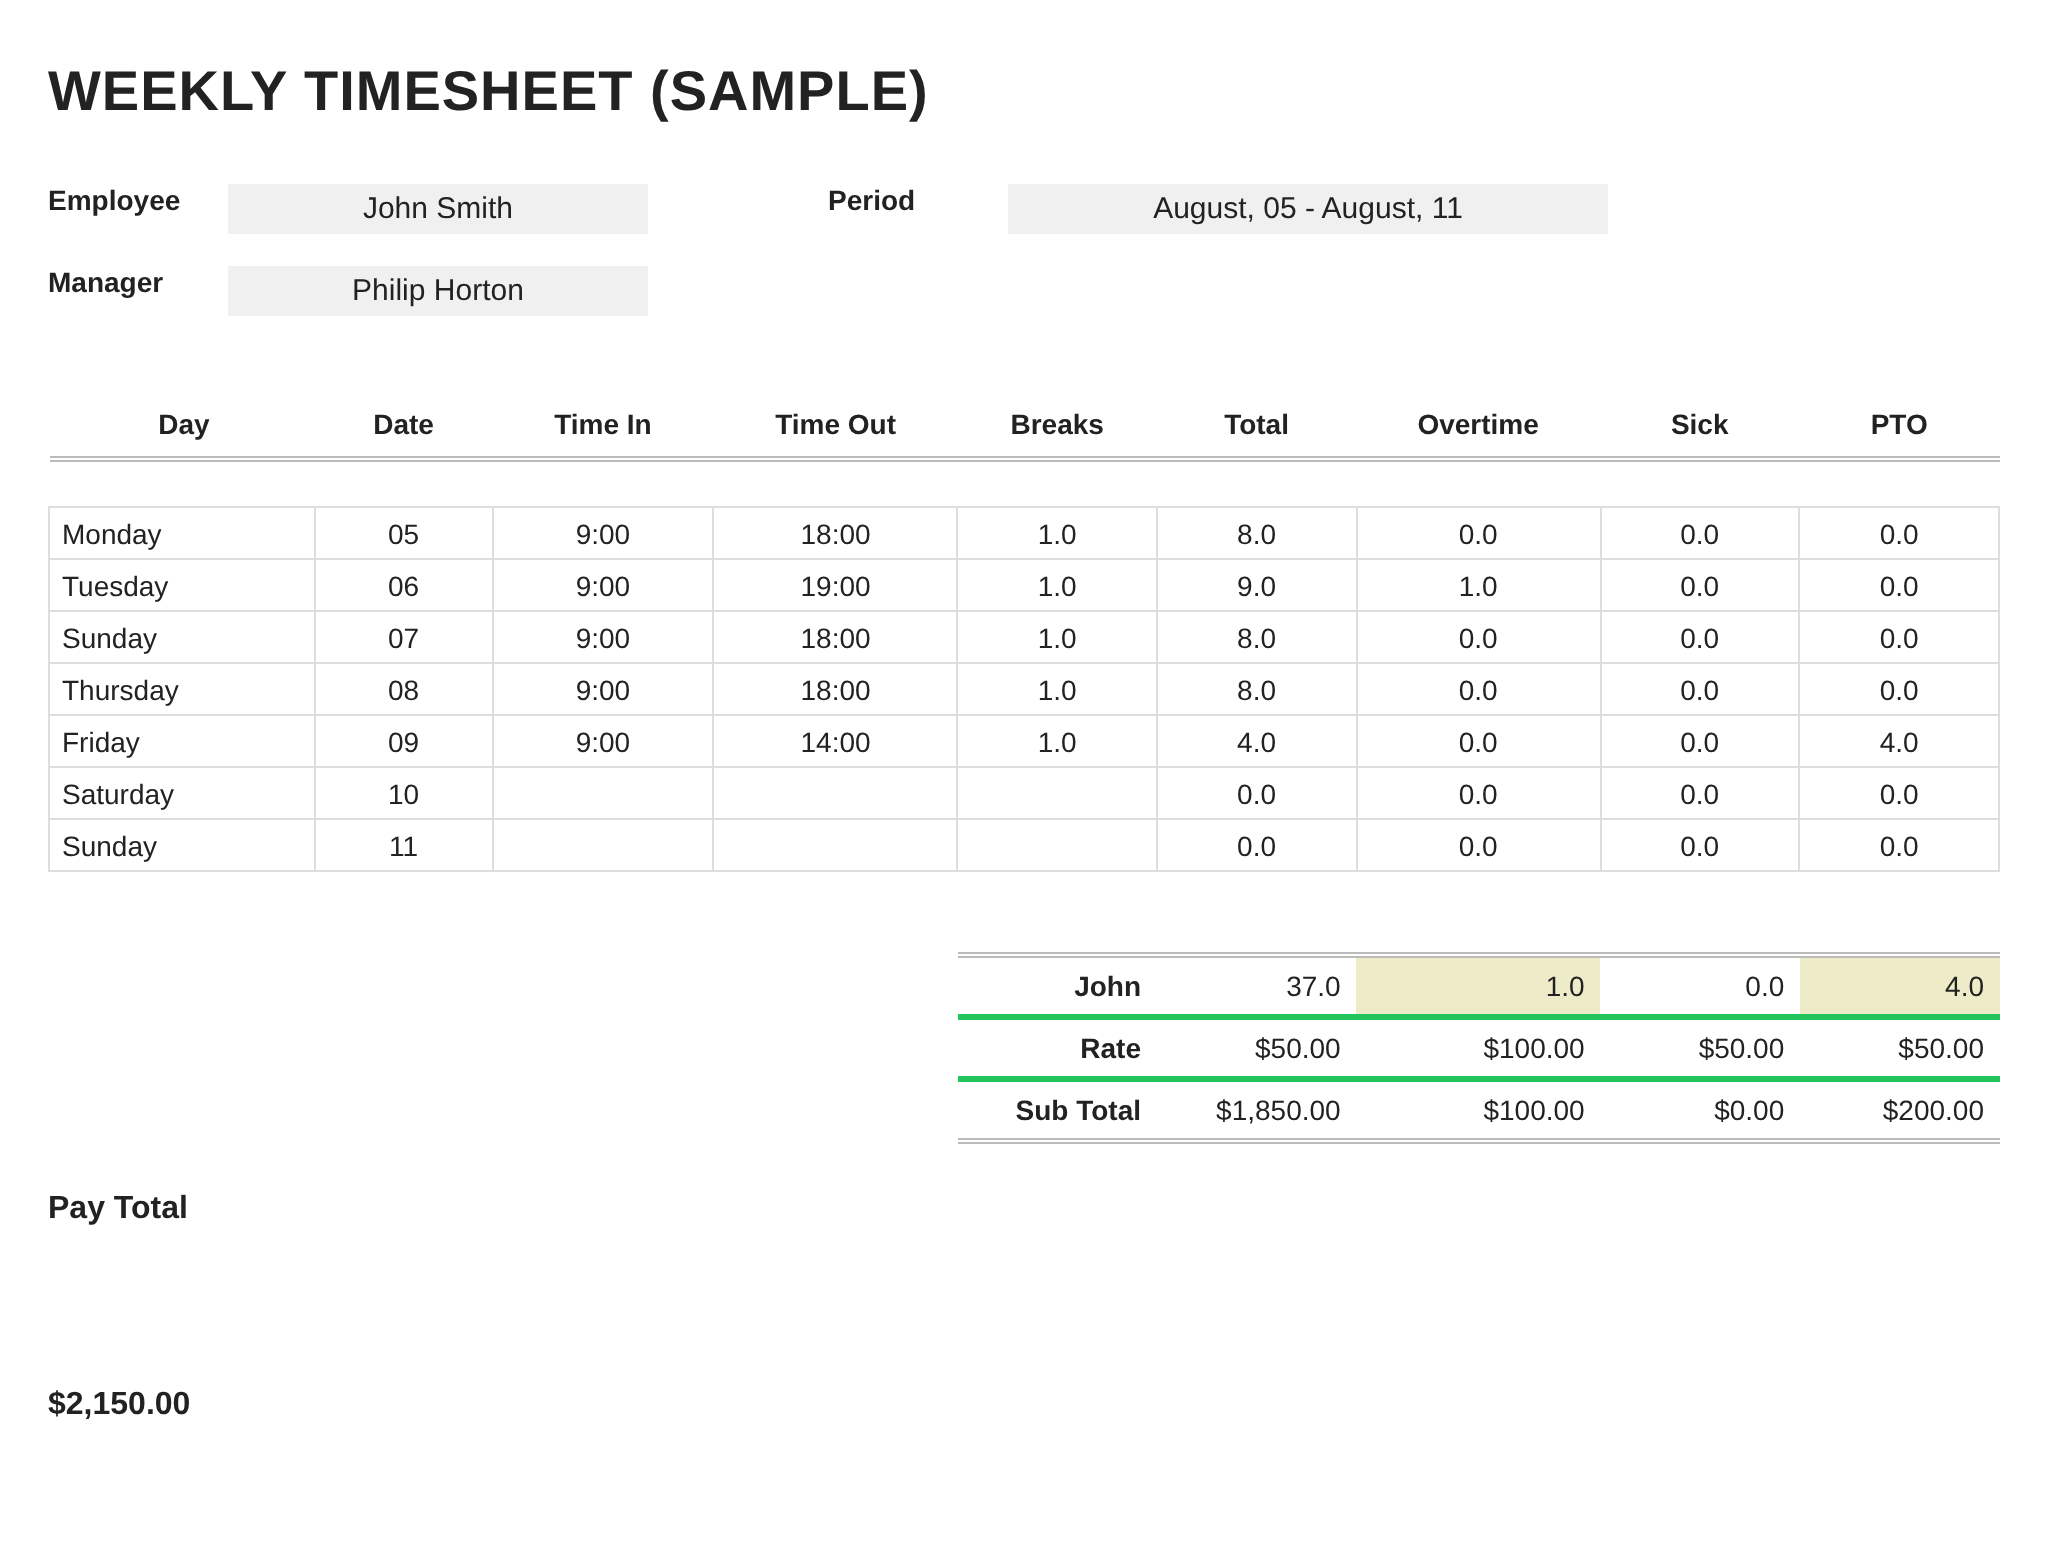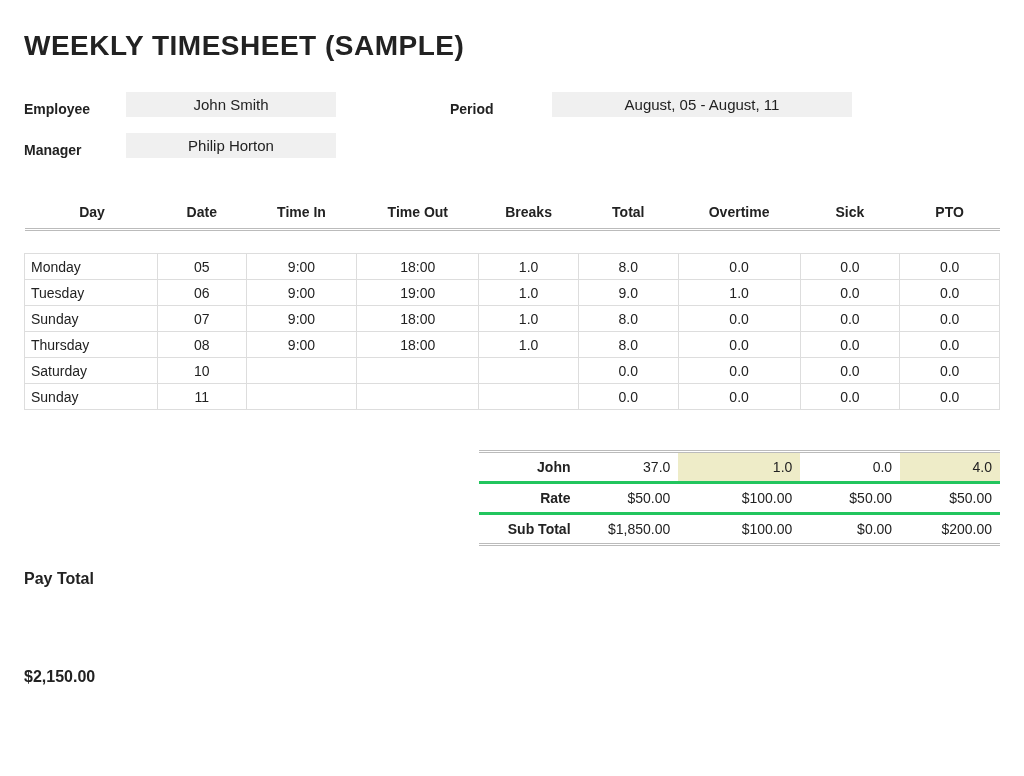--- a/index.html
+++ b/index.html
@@ -13,22 +13,21 @@
     width: 1024px;
   }
   h1 {
     font-size: 28px;
     font-weight: 900;
     letter-spacing: 0.5px;
     margin: 0 0 30px 0;
   }
   .meta-row {
     display: flex;
-    align-items: flex-end;
-    gap: 12px;
+    align-items: flex-start;
     margin-bottom: 16px;
     flex-wrap: wrap;
   }
   .meta-label {
     font-weight: 700;
     font-size: 14px;
     width: 90px;
   }
   .meta-field {
     background: #f0f0f0;
@@ -172,20 +171,31 @@
       <tr>
         <td class="day-cell">Thursday</td>
         <td>08</td>
         <td>9:00</td>
         <td>18:00</td>
         <td>1.0</td>
         <td>8.0</td>
         <td>0.0</td>
         <td>0.0</td>
         <td>0.0</td>
+      </tr>
+      <tr>
+        <td class="day-cell">Friday</td>
+        <td>09</td>
+        <td>9:00</td>
+        <td>14:00</td>
+        <td>1.0</td>
+        <td>4.0</td>
+        <td>0.0</td>
+        <td>0.0</td>
+        <td>4.0</td>
       </tr>
       <tr>
         <td class="day-cell">Saturday</td>
         <td>10</td>
         <td></td>
         <td></td>
         <td></td>
         <td>0.0</td>
         <td>0.0</td>
         <td>0.0</td>

